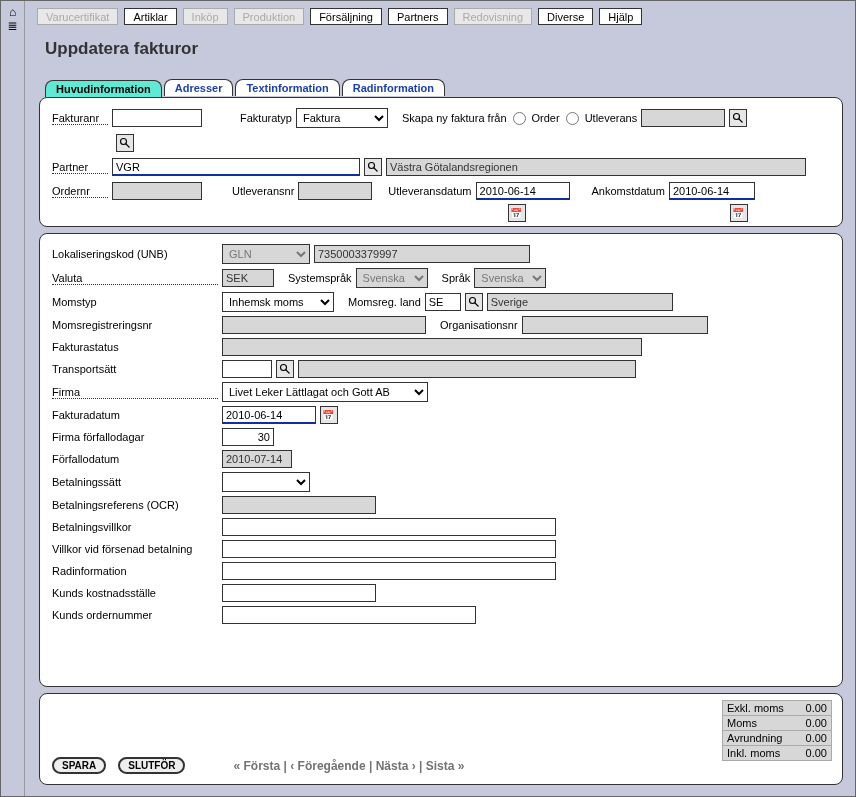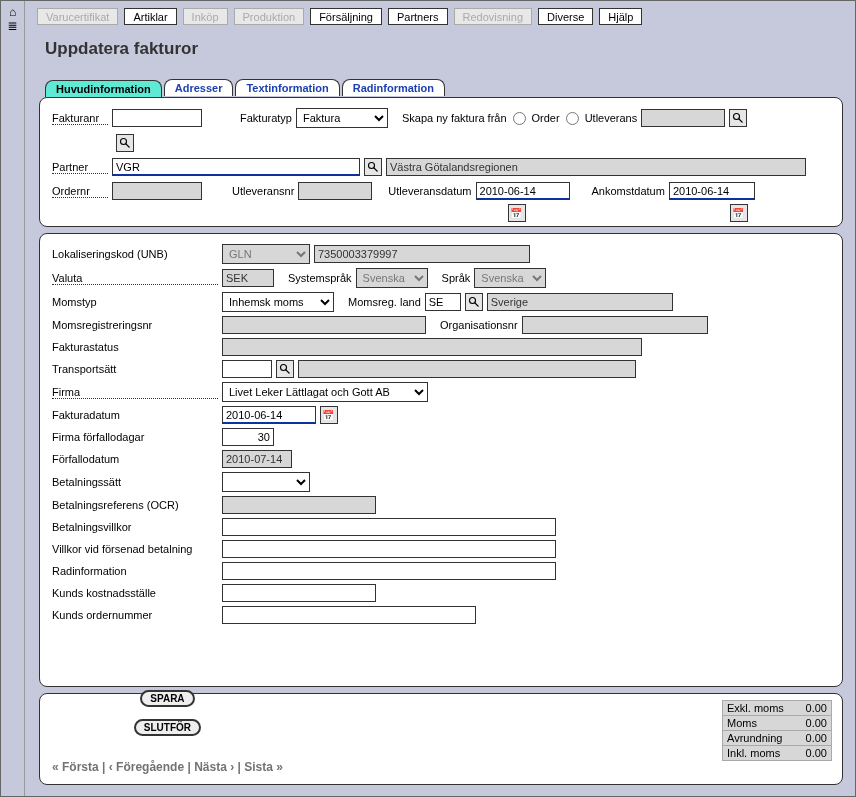--- a/index.html
+++ b/index.html
@@ -129,21 +129,20 @@
     font-size:11px;
   }
   .totals div { display:flex; justify-content:space-between; gap:8px; background:#d7d7d7; border:1px solid #aaa; border-top:none; padding:1px 4px; width:110px;}
   .totals div:first-child{ border-top:1px solid #aaa;}
   .nav-buttons {
     position:absolute;
     left:12px; bottom:10px;
     display:flex;
     gap:12px;
     align-items:center;
-    flex-direction:column;
   }
   .pill-btn {
     border:2px solid #333;
     border-radius:10px;
     background:#eee;
     padding:1px 8px;
     font-size:10px;
     font-weight:bold;
     cursor:pointer;
   }

